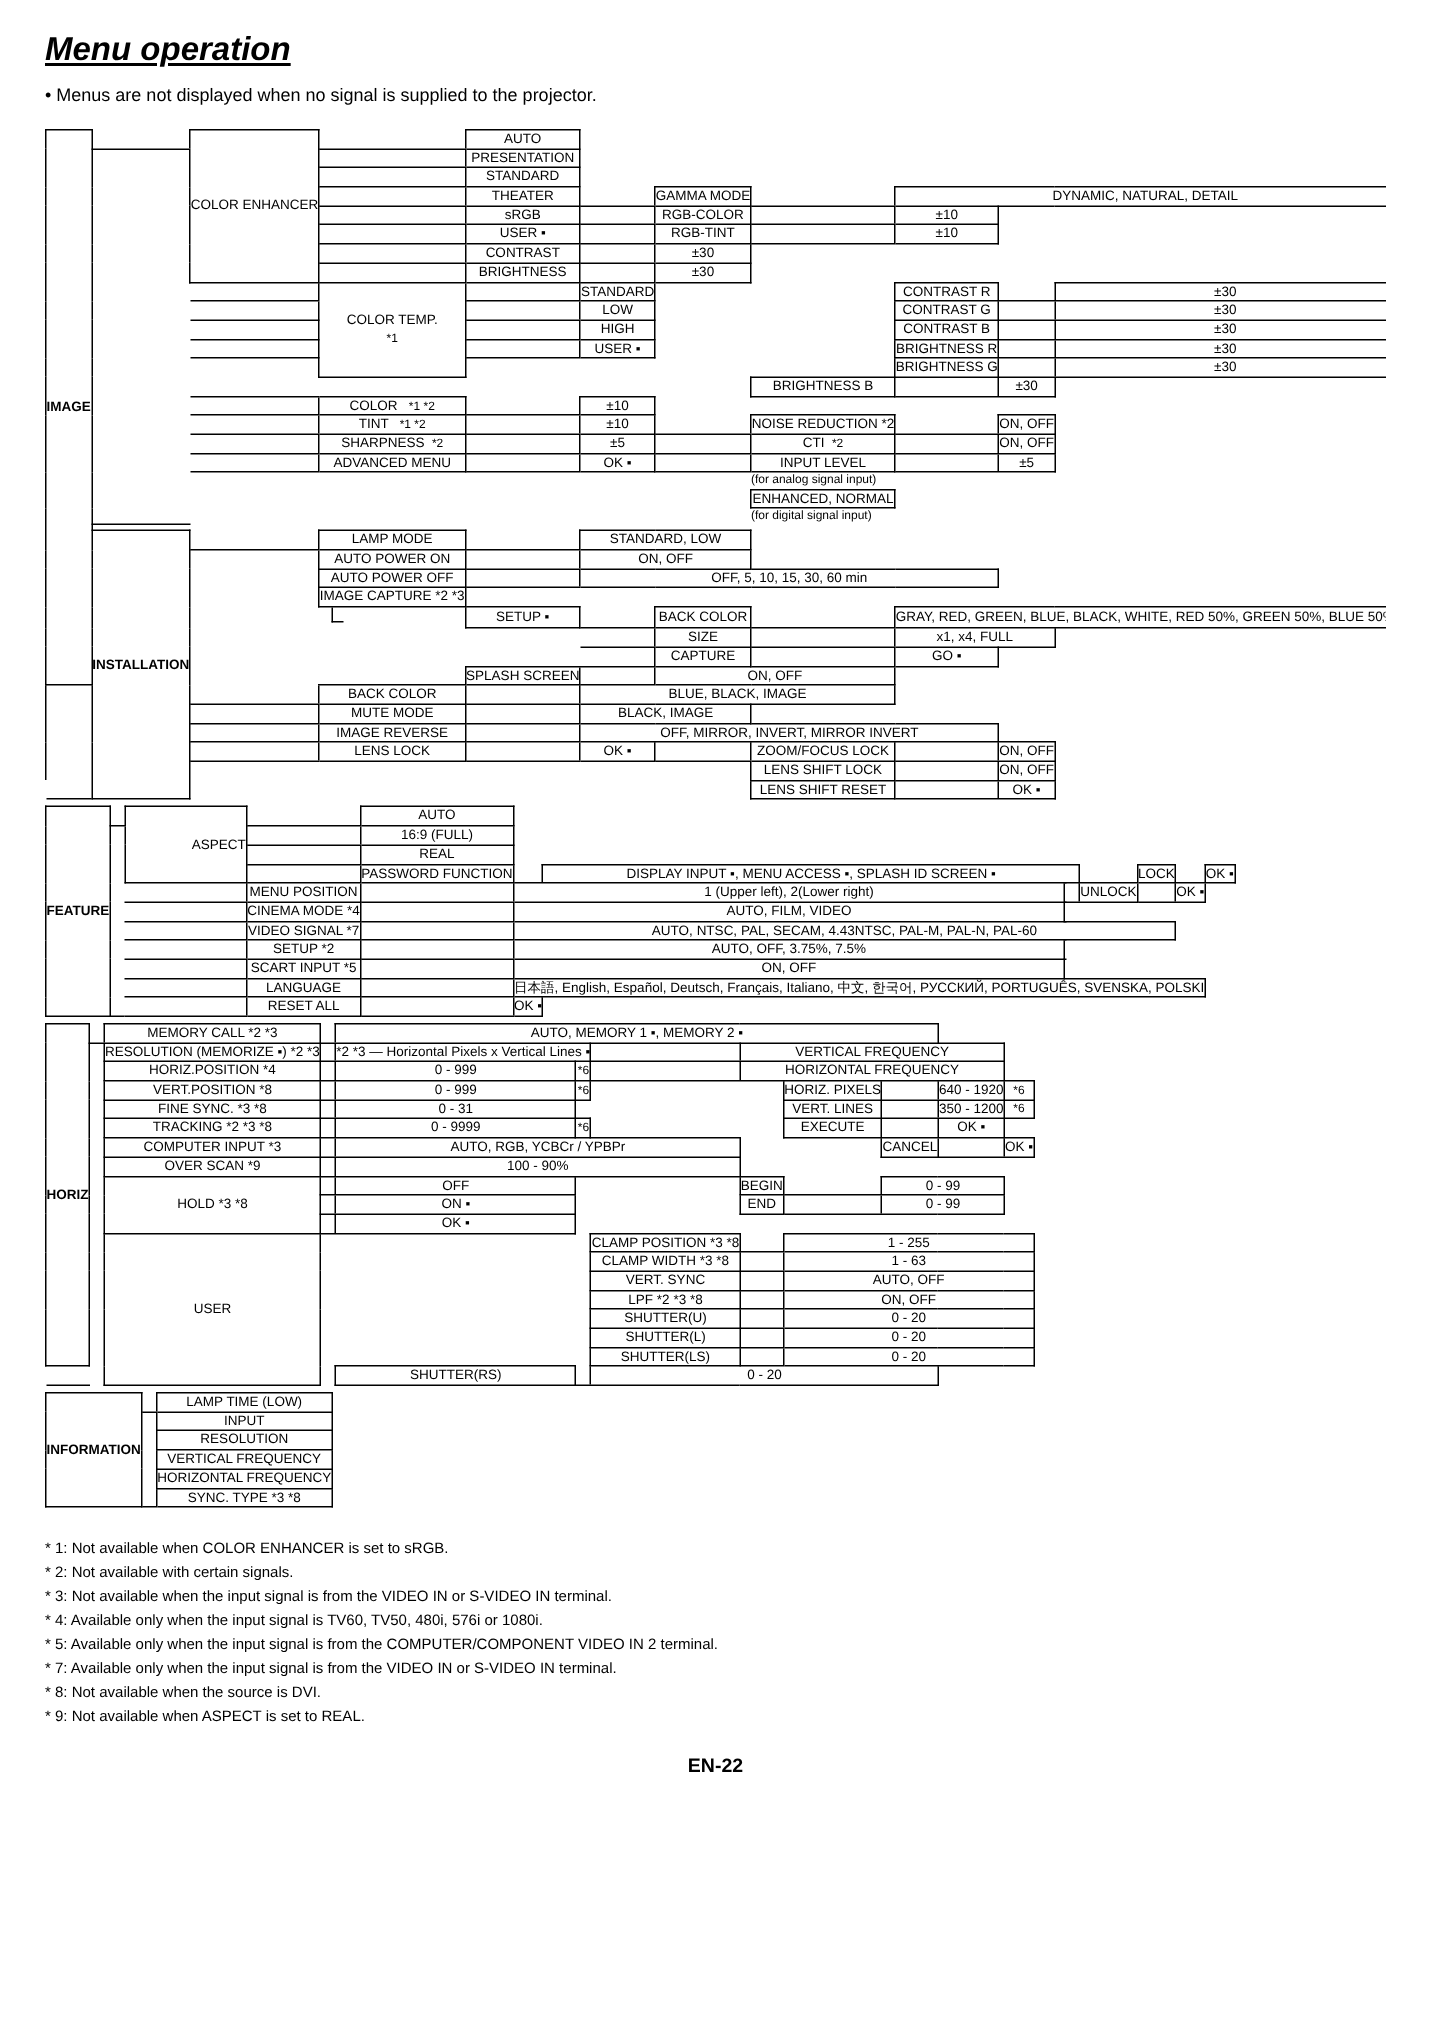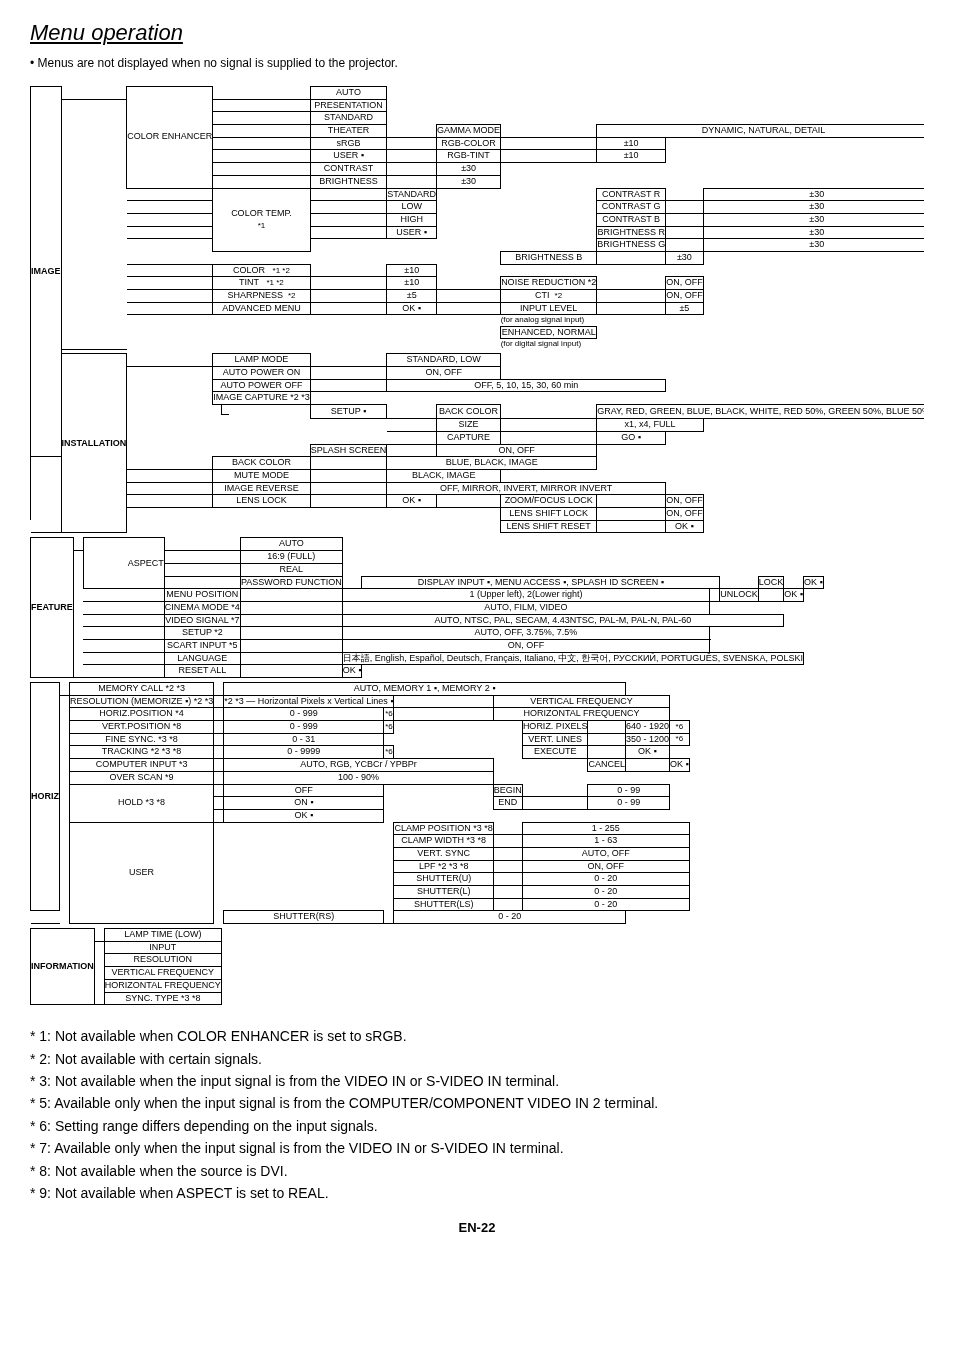--- a/index.html
+++ b/index.html
@@ -8,35 +8,35 @@
       font-size: 11px;
       background: white;
       color: black;
       width: 954px;
       min-height: 1351px;
       padding: 20px 30px;
     }
     h1 {
       font-style: italic;
       font-size: 22px;
-      font-weight: normal;
+      font-weight: bold;
       text-decoration: underline;
       margin-bottom: 10px;
     }
     .intro {
       font-size: 12px;
       margin-bottom: 16px;
     }
     .intro::before {
       content: "• ";
     }
 
     .footnotes {
       margin-top: 20px;
-      font-size: 14px;
+      font-size: 10px;
       line-height: 1.6;
     }
     .page-num {
       text-align: center;
       font-size: 13px;
       font-weight: bold;
       margin-top: 16px;
     }
 
     
@@ -710,20 +710,20 @@
 </tr>
 </tbody>
 </table>
 
 </div>
 
 <div class="footnotes">
   <p>* 1: Not available when COLOR ENHANCER is set to sRGB.</p>
   <p>* 2: Not available with certain signals.</p>
   <p>* 3: Not available when the input signal is from the VIDEO IN or S-VIDEO IN terminal.</p>
+  <p>* 4: Available only when the input signal is TV60, TV50, 480i, 576i or 1080i.</p>
   <p>* 5: Available only when the input signal is from the COMPUTER/COMPONENT VIDEO IN 2 terminal.</p>
-  <p>* 6: Setting range differs depending on the input signals.</p>
   <p>* 7: Available only when the input signal is from the VIDEO IN or S-VIDEO IN terminal.</p>
   <p>* 8: Not available when the source is DVI.</p>
   <p>* 9: Not available when ASPECT is set to REAL.</p>
 </div>
 
 <div class="page-num">EN-22</div>
 
 </body></html>

